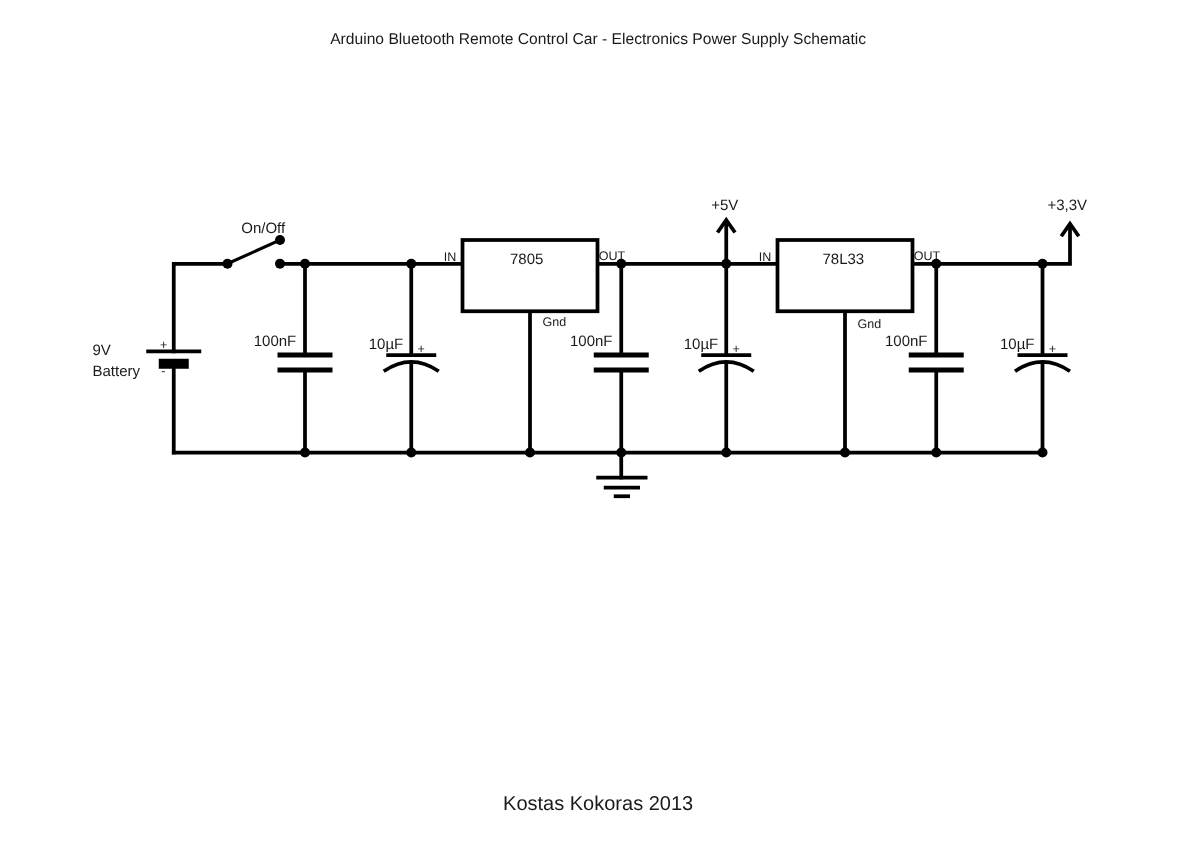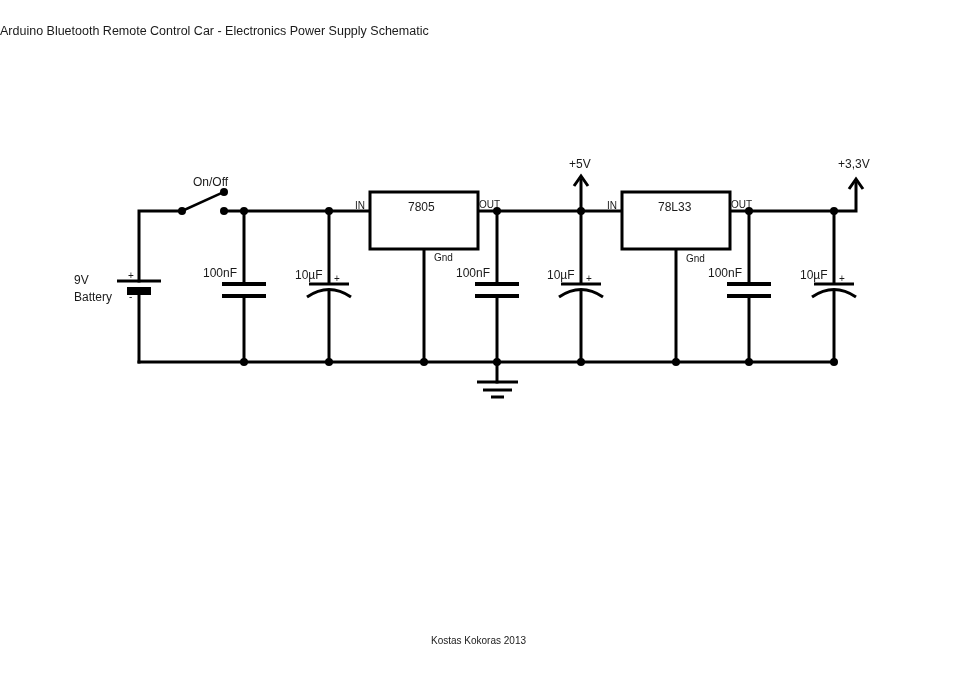--- a/index.html
+++ b/index.html
@@ -1,21 +1,21 @@
 <!DOCTYPE html>
 <html><head>
 <meta charset="utf-8">
 <style>
   html, body { margin: 0; padding: 0; background: #ffffff; }
   body { width: 957px; height: 677px; position: relative; overflow: hidden;
          font-family: "Liberation Sans", "DejaVu Sans", sans-serif; color: #1a1a1a; }
-  .title { position: absolute; left: 0; width: 957px; top: 24px; 
+  .title { position: absolute; left: 0; width: 957px; top: 24px; text-align: center;
            font-size: 12.5px; }
   .footer { position: absolute; left: 0; width: 957px; top: 635px; text-align: center;
-            font-size: 10px; }
+            font-size: 16px; }
   svg { position: absolute; left: 0; top: 0; }
   svg text { font-family: "Liberation Sans", "DejaVu Sans", sans-serif; fill: #1a1a1a; }
   .lbl { font-size: 12px; }
   .small { font-size: 10px; }
 </style>
 </head>
 <body>
 
 <div class="title">Arduino Bluetooth Remote Control Car - Electronics Power Supply Schematic</div>
 

